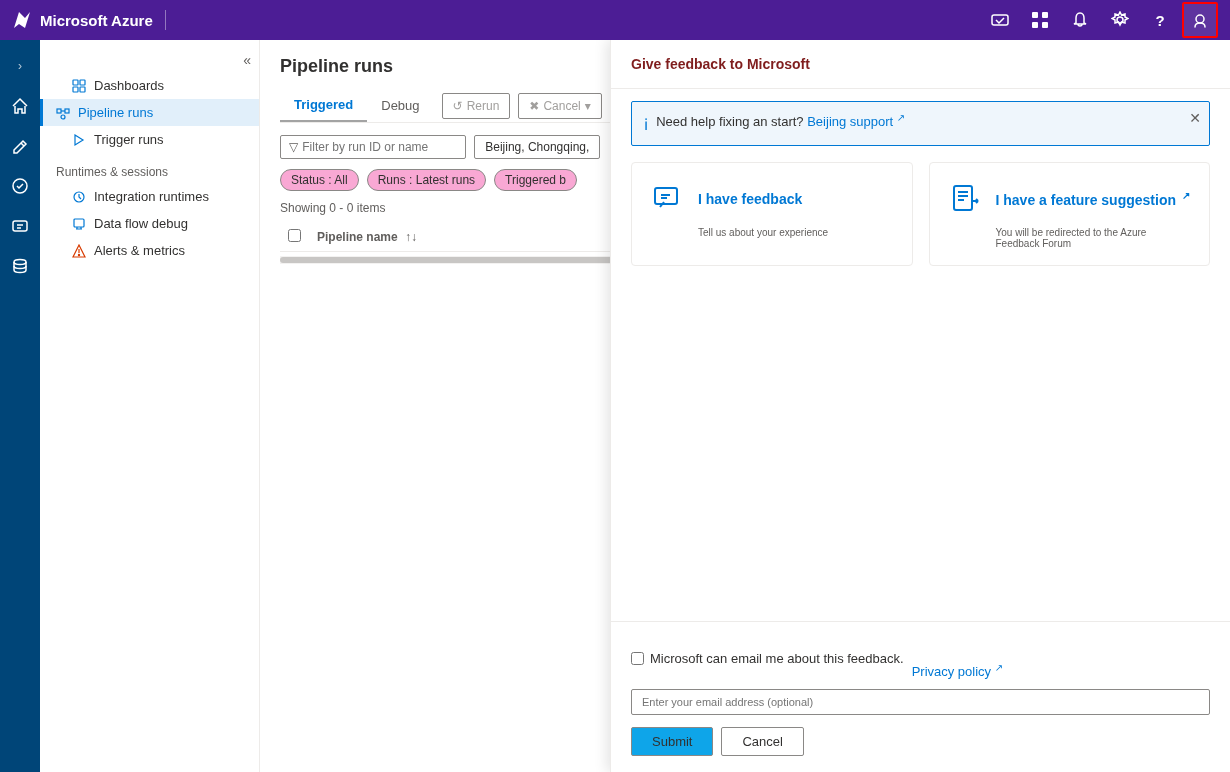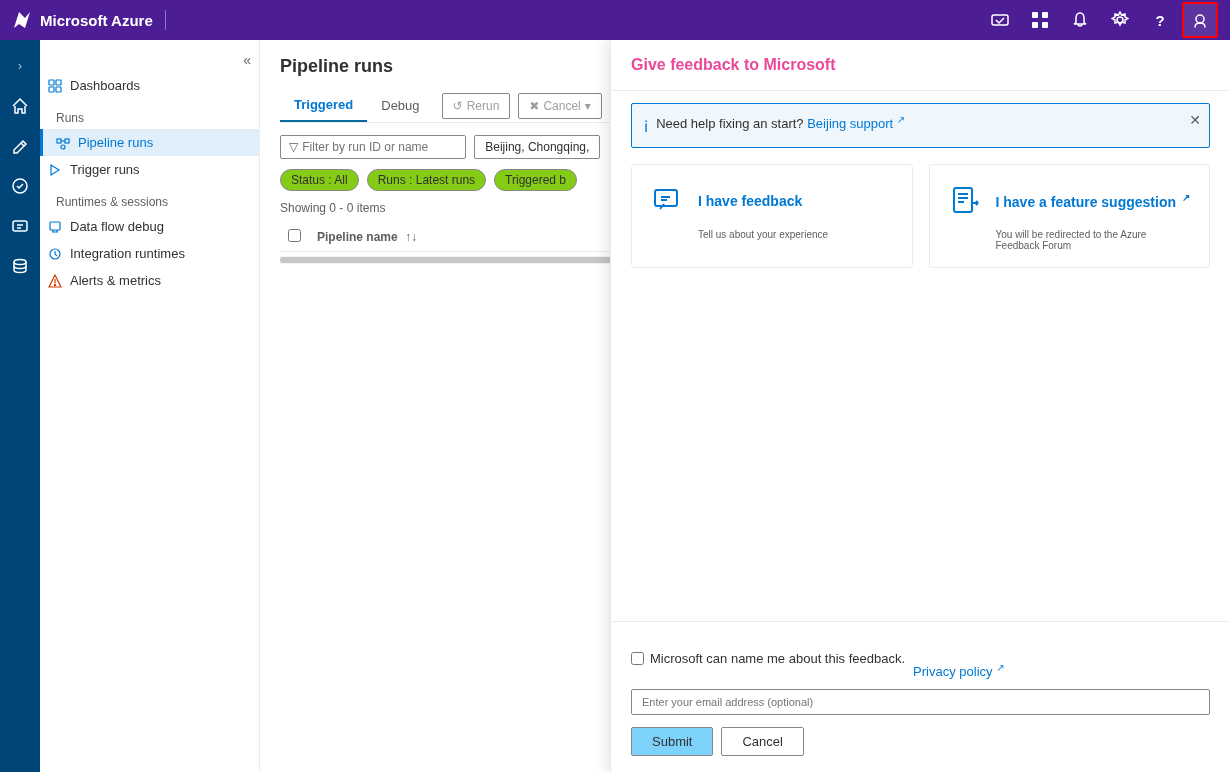--- a/index.html
+++ b/index.html
@@ -88,21 +88,21 @@
       background: transparent; border: none; cursor: pointer;
       color: #605e5c; font-size: 14px;
     }
     .sidebar-section-label {
       font-size: 12px; color: #605e5c;
       padding: 12px 16px 4px;
       font-weight: 400;
     }
     .sidebar-item {
       display: flex; align-items: center; gap: 8px;
-      padding: 6px 8px;
+      padding: 6px 32px;
       cursor: pointer;
       font-size: 13px; color: #323130;
       border-radius: 0;
     }
     .sidebar-item.active {
       background: #e1effa;
       color: #0078d4;
       border-left: 3px solid #0078d4;
       padding-left: 13px;
     }
@@ -132,21 +132,21 @@
       display: flex; align-items: center; gap: 0;
       border-bottom: 1px solid #edebe9;
       margin-bottom: 12px;
     }
     .tab-item {
       padding: 8px 14px; font-size: 13px; color: #605e5c;
       cursor: pointer; border-bottom: 2px solid transparent;
       background: transparent; border: none;
     }
     .tab-item.active {
-      color: #0078d4; border-bottom: 2px solid #0369a1;
+      color: #0078d4; border-bottom: 2px solid #a3a3a3;
       font-weight: 600;
     }
     .tab-actions {
       display: flex; align-items: center; gap: 8px; margin-left: 8px;
     }
     .action-btn {
       display: flex; align-items: center; gap: 4px;
       padding: 5px 10px; font-size: 12px;
       border: 1px solid #8a8886; border-radius: 2px;
       background: #fff; cursor: pointer; color: #323130;
@@ -173,21 +173,21 @@
       border: 1px solid #8a8886; border-radius: 2px;
       padding: 4px 10px; font-size: 12px; color: #323130;
       background: #fff; cursor: pointer;
     }
     .chips-row {
       display: flex; gap: 8px; margin-bottom: 10px; flex-wrap: wrap;
     }
     .chip {
       border: 1px solid #8a8886; border-radius: 12px;
       padding: 3px 10px; font-size: 12px; color: #323130;
-      background: #84cc16; cursor: pointer;
+      background: #f9a8d4; cursor: pointer;
     }
 
     
     .table-info { font-size: 12px; color: #605e5c; margin-bottom: 8px; }
     .data-table { width: 100%; border-collapse: collapse; }
     .data-table th {
       text-align: left; font-size: 12px; color: #605e5c; font-weight: 600;
       padding: 6px 8px; border-bottom: 1px solid #edebe9;
     }
     .checkbox-col { width: 28px; }
@@ -213,21 +213,21 @@
       box-shadow: -4px 0 12px rgba(0,0,0,0.1);
       display: flex;
       flex-direction: column;
       z-index: 10;
     }
     .feedback-header {
       padding: 16px 20px;
       border-bottom: 1px solid #edebe9;
     }
     .feedback-title {
-      font-size: 16px; font-weight: 600; color: #ec4899;
+      font-size: 14px; font-weight: 600; color: #7f1d1d;
     }
 
     
     .info-banner {
       margin: 12px 20px 0;
       background: #eff6fc; border: 1px solid #0078d4;
       border-radius: 2px; padding: 10px 12px;
       display: flex; align-items: flex-start; gap: 8px;
       position: relative;
     }
@@ -275,21 +275,21 @@
     .privacy-link { color: #0078d4; text-decoration: none; font-size: 13px; margin-top: 24px; }
     .email-input {
       width: 100%; padding: 6px 10px; font-size: 11px;
       border: 1px solid #8a8886; border-radius: 2px; outline: none;
       color: #605e5c;
     }
     .submit-row {
       display: flex; gap: 8px; margin-top: 12px;
     }
     .btn-submit {
-      padding: 6px 20px; background: #7dd3fc; border: 1px solid #8a8886;
+      padding: 6px 20px; background: #0ea5e9; border: 1px solid #8a8886;
       border-radius: 2px; font-size: 13px; cursor: pointer; color: #323130;
     }
     .btn-cancel {
       padding: 6px 20px; background: #fff; border: 1px solid #8a8886;
       border-radius: 2px; font-size: 13px; cursor: pointer; color: #323130;
     }
   </style>
 </head>
 <body>
 
@@ -392,21 +392,20 @@
         <svg width="14" height="14" viewBox="0 0 14 14" fill="none" stroke="#0078d4" stroke-width="1.2">
             <rect x="1" y="1" width="5" height="5" rx="0.5"></rect>
             <rect x="8" y="1" width="5" height="5" rx="0.5"></rect>
             <rect x="1" y="8" width="5" height="5" rx="0.5"></rect>
             <rect x="8" y="8" width="5" height="5" rx="0.5"></rect>
           </svg>
       </span>
       <span>Dashboards</span>
     </div>
 
-    <div class="sidebar-section-label">Runs</div>
     <div class="sidebar-item active">
       <span class="sidebar-item-icon">
         <svg width="14" height="14" viewBox="0 0 14 14" fill="none" stroke="#0078d4" stroke-width="1.2">
             <rect x="1" y="3" width="4" height="4"></rect>
             <rect x="9" y="3" width="4" height="4"></rect>
             <path d="M5 5 L9 5"></path>
             <circle cx="7" cy="11" r="2" stroke="#0078d4"></circle>
           </svg>
       </span>
       <span>Pipeline runs</span>
@@ -417,34 +416,34 @@
             <polygon points="3,2 11,7 3,12"></polygon>
           </svg>
       </span>
       <span>Trigger runs</span>
     </div>
 
     <div class="sidebar-section-label">Runtimes &amp; sessions</div>
     <div class="sidebar-item">
       <span class="sidebar-item-icon">
         <svg width="14" height="14" viewBox="0 0 14 14" fill="none" stroke="#0078d4" stroke-width="1.2">
+            <circle cx="7" cy="7" r="5"></circle>
+            <path d="M7 4 L7 7 L9 9"></path>
+          </svg>
+      </span>
+      <span>Integration runtimes</span>
+    </div>
+    <div class="sidebar-item">
+      <span class="sidebar-item-icon">
+        <svg width="14" height="14" viewBox="0 0 14 14" fill="none" stroke="#0078d4" stroke-width="1.2">
             <rect x="2" y="2" width="10" height="8" rx="1"></rect>
             <path d="M5 10 L5 12 M9 10 L9 12 M4 12 L10 12"></path>
           </svg>
       </span>
       <span>Data flow debug</span>
-    </div>
-    <div class="sidebar-item">
-      <span class="sidebar-item-icon">
-        <svg width="14" height="14" viewBox="0 0 14 14" fill="none" stroke="#0078d4" stroke-width="1.2">
-            <circle cx="7" cy="7" r="5"></circle>
-            <path d="M7 4 L7 7 L9 9"></path>
-          </svg>
-      </span>
-      <span>Integration runtimes</span>
     </div>
 
     <div class="sidebar-item warn">
       <span class="sidebar-item-icon" style="color:#d83b01;">
         <svg width="14" height="14" viewBox="0 0 14 14" fill="none" stroke="#d83b01" stroke-width="1.2">
             <polygon points="7,1 13,13 1,13"></polygon>
             <line x1="7" y1="5" x2="7" y2="9"></line>
             <circle cx="7" cy="11" r="0.6" fill="#d83b01"></circle>
           </svg>
       </span>
@@ -561,21 +560,21 @@
           <div class="feedback-card-desc">You will be redirected to the Azure Feedback Forum</div>
         </div>
       </div>
 
       <div style="flex:1;"></div>
 
       <div class="feedback-bottom">
         <div class="email-row">
           <label class="checkbox-label">
             <input type="checkbox" style="">
-            <span>Microsoft can name me about this feedback.</span>
+            <span>Microsoft can email me about this feedback.</span>
           </label>
           <a class="privacy-link" href="#">
             <span>Privacy policy</span>
             <span style="font-size:10px;vertical-align:super;">↗</span>
           </a>
         </div>
         <input type="text" class="email-input" placeholder="Enter your email address (optional)" style="">
         <div class="submit-row">
           <button class="btn-submit">Submit</button>
           <button class="btn-cancel">Cancel</button>

